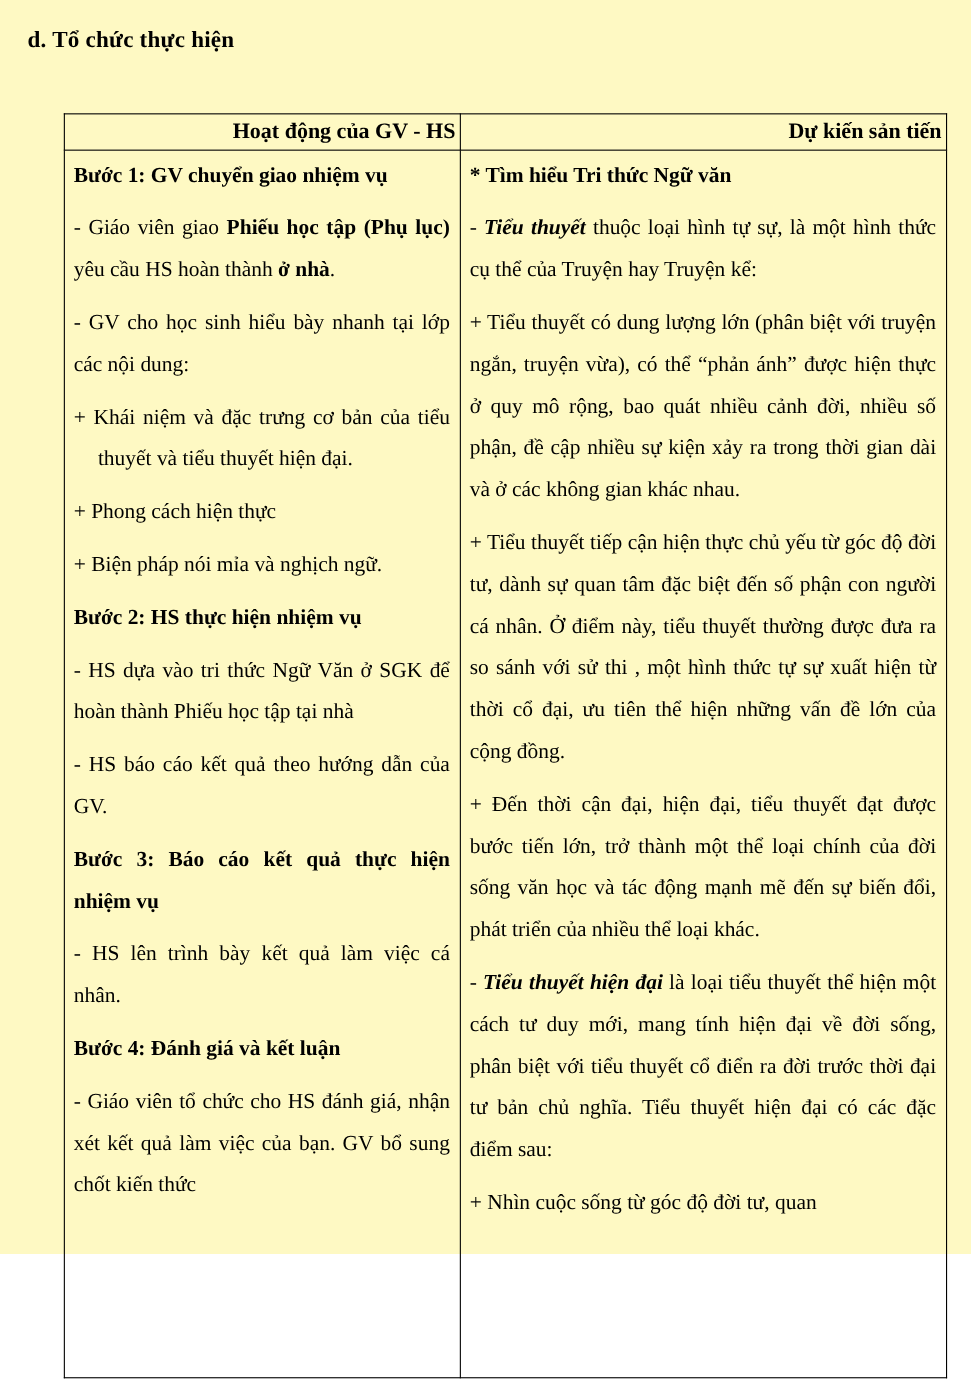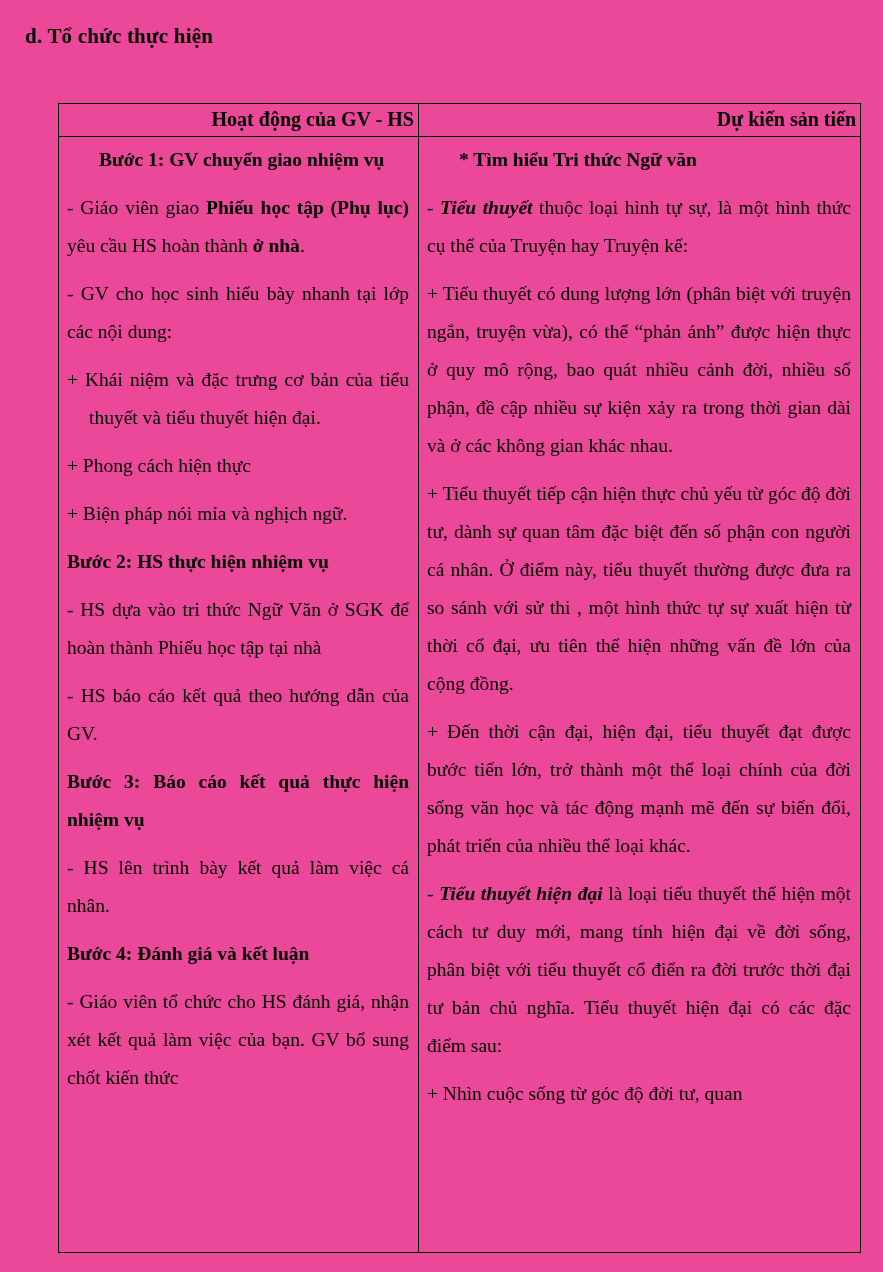--- a/index.html
+++ b/index.html
@@ -4,21 +4,21 @@
 <style>
   * { margin: 0; padding: 0; box-sizing: border-box; }
   html, body { background: #ffffff; }
   body {
     width: 883px; height: 1272px;
     font-family: "Liberation Serif", "DejaVu Serif", serif;
     color: #000000;
     position: relative;
     overflow: hidden;
   }
-  .page { position: relative; width: 883px; height: 1272px; background: #ec4899; }
+  .page { position: relative; width: 883px; height: 1140px; background: #fef9c3; }
   .doc-title {
     position: absolute; left: 25px; top: 24px;
     font-size: 21px; font-weight: bold;
     letter-spacing: 0.2px;
   }
   table.main-table {
     position: absolute; left: 58px; top: 103px;
     width: 802px;
     border-collapse: collapse; table-layout: fixed;
   }
@@ -38,21 +38,21 @@
     height: 1116px;
     padding: 2px 9px 0 8px;
     overflow: hidden;
   }
   .para {
     font-size: 19.5px;
     line-height: 38px;
     text-align: justify;
     margin-top: 10px;
   }
-  td .para:first-child { margin-top: 2px; margin-left: 32px; }
+  td .para:first-child { margin-top: 2px; }
   
   td.cell-left .para:nth-child(1),
   td.cell-left .para:nth-child(4) {
     padding-left: 22px; text-indent: -22px;
   }
   .b { font-weight: bold; }
   .i { font-style: italic; font-family: Liberation Serif, serif; }
 </style>
 </head>
 <body>

